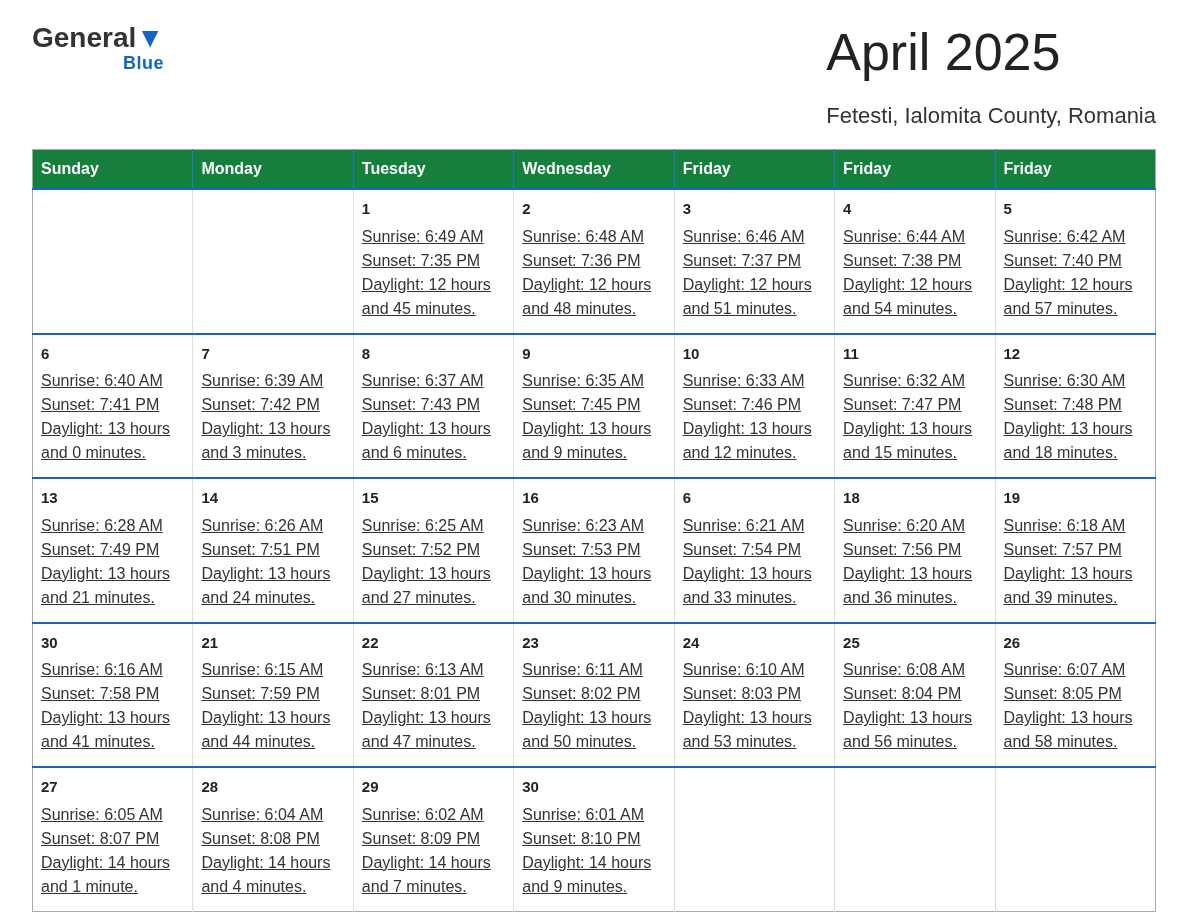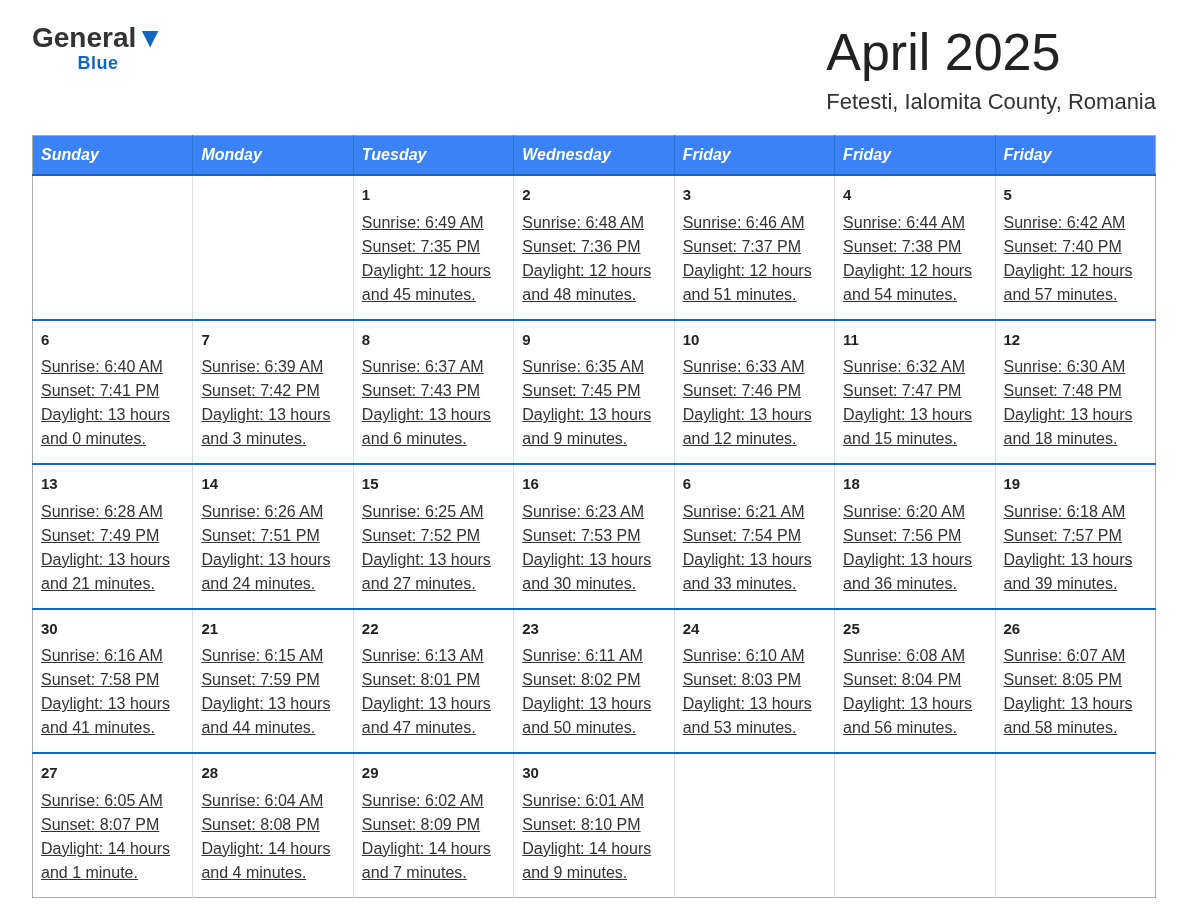--- a/index.html
+++ b/index.html
@@ -11,21 +11,21 @@
     }
     .header {
       display: flex;
       justify-content: space-between;
       align-items: flex-start;
       margin-bottom: 20px;
     }
     .logo {
       display: flex;
       flex-direction: column;
-      align-items: center;
+      align-items: flex-end;
     }
     .logo-text {
       font-size: 28px;
       font-weight: bold;
       color: #333;
       line-height: 1;
     }
     .logo-sub {
       color: #1565C0;
       font-size: 18px;
@@ -39,30 +39,29 @@
     .title-block h1 {
       font-size: 52px;
       font-weight: normal;
       color: #222;
       line-height: 1.1;
     }
     .title-block h2 {
       font-size: 22px;
       font-weight: normal;
       color: #333;
-      margin-top: 8px;
+      margin-top: 22px;
     }
     .calendar {
       width: 100%;
       border-collapse: collapse;
       border: 1px solid #aaa;
     }
     .calendar thead tr {
-      background-color: #3b82f6;
-      font-style: italic;
+      background-color: #15803d;
     }
     .calendar thead th {
       color: #fff;
       font-size: 16px;
       font-weight: bold;
       padding: 10px 8px;
       text-align: left;
       border-right: 1px solid #2176d2;
     }
     .calendar thead th:last-child {

